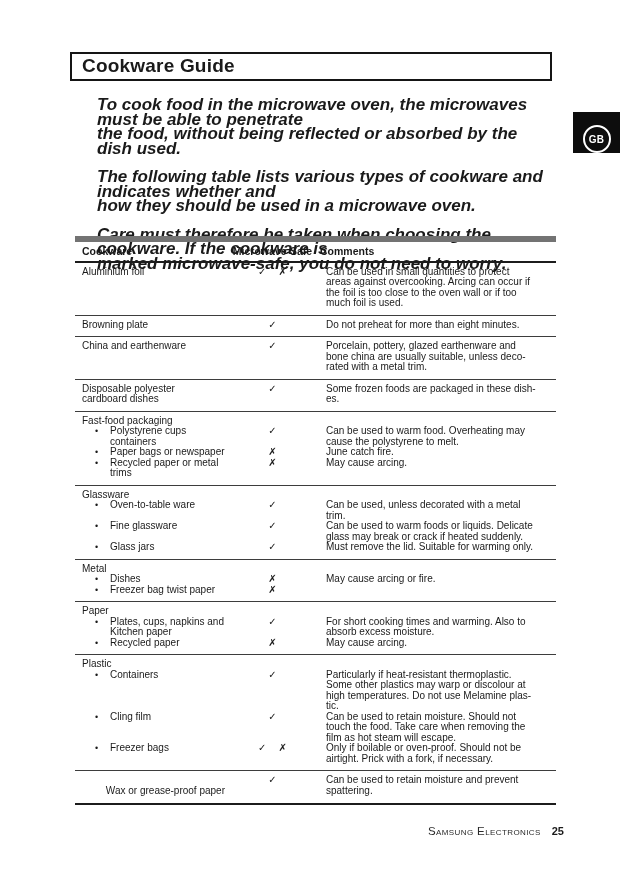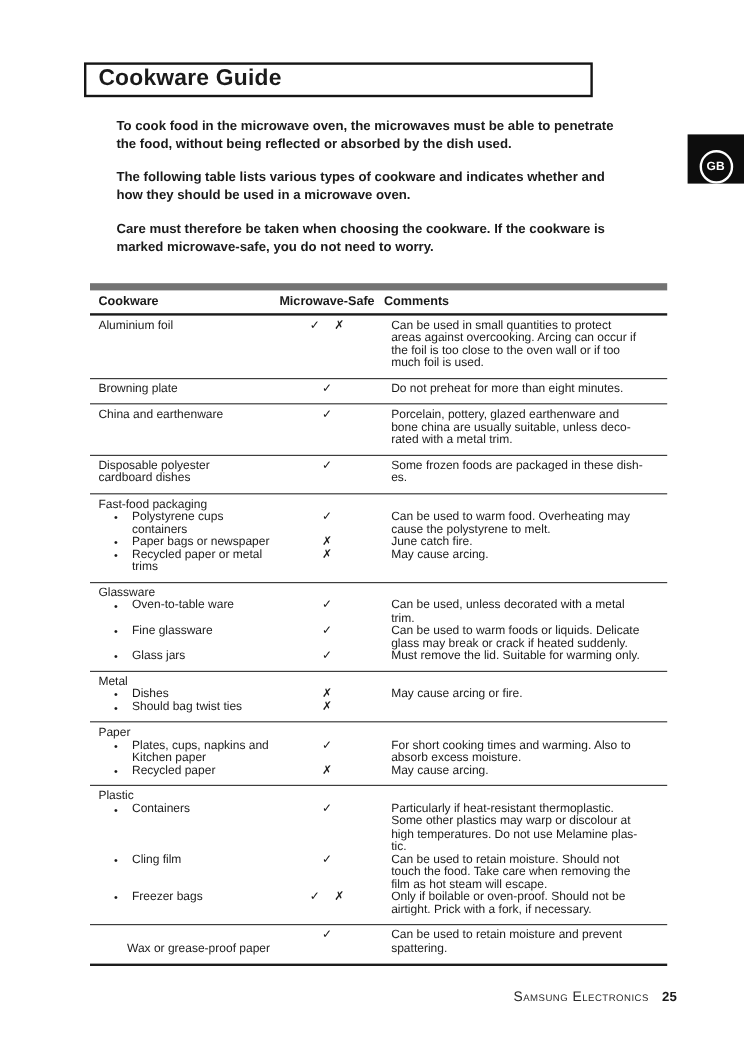--- a/index.html
+++ b/index.html
@@ -9,21 +9,21 @@
     height: 872px;
     background: #ffffff;
     font-family: "Liberation Sans", sans-serif;
     color: #1a1a1a;
     overflow: hidden;
   }
   
   .title-box {
     position: absolute;
     left: 70px; top: 52px;
-    width: 424px; height: 29px;
+    width: 482px; height: 29px;
     border: 2px solid #151515;
     box-sizing: border-box;
     display: flex;
     align-items: flex-end;
   }
   .title-box h1 {
     margin: 0 0 2px 10px;
     font-size: 19px;
     font-weight: bold;
     letter-spacing: 0.2px;
@@ -51,22 +51,23 @@
     letter-spacing: 0.3px;
   }
   
   .intro {
     position: absolute;
     left: 97px; top: 98px;
     width: 458px;
   }
   .intro-p {
     margin: 0 0 14px 0;
-    font-size: 11px;
-    font-weight: bold;
+    font-size: 17px;
+    font-weight: bold;
+    font-style: italic;
     line-height: 14.5px;
     white-space: pre-line;
   }
   
   .watermark {
     position: absolute;
     left: 54px; top: 407px;
     z-index: 5;
     font-size: 47px;
     font-weight: bold;
@@ -281,21 +282,21 @@
             <div class="label-cell">
               <span class="bullet">•</span>
               <span class="label-text">Dishes</span>
             </div>
             <div class="safe-cell">✗</div>
             <div class="comment-cell">May cause arcing or fire.</div>
           </div>
           <div class="item-row">
             <div class="label-cell">
               <span class="bullet">•</span>
-              <span class="label-text">Should bag twist ties</span>
+              <span class="label-text">Freezer bag twist paper</span>
             </div>
             <div class="safe-cell">✗</div>
             <div class="comment-cell"></div>
           </div>
         </div>
         <div class="trow">
           <div class="section-name">Paper</div>
           <div class="item-row">
             <div class="label-cell">
               <span class="bullet">•</span>

